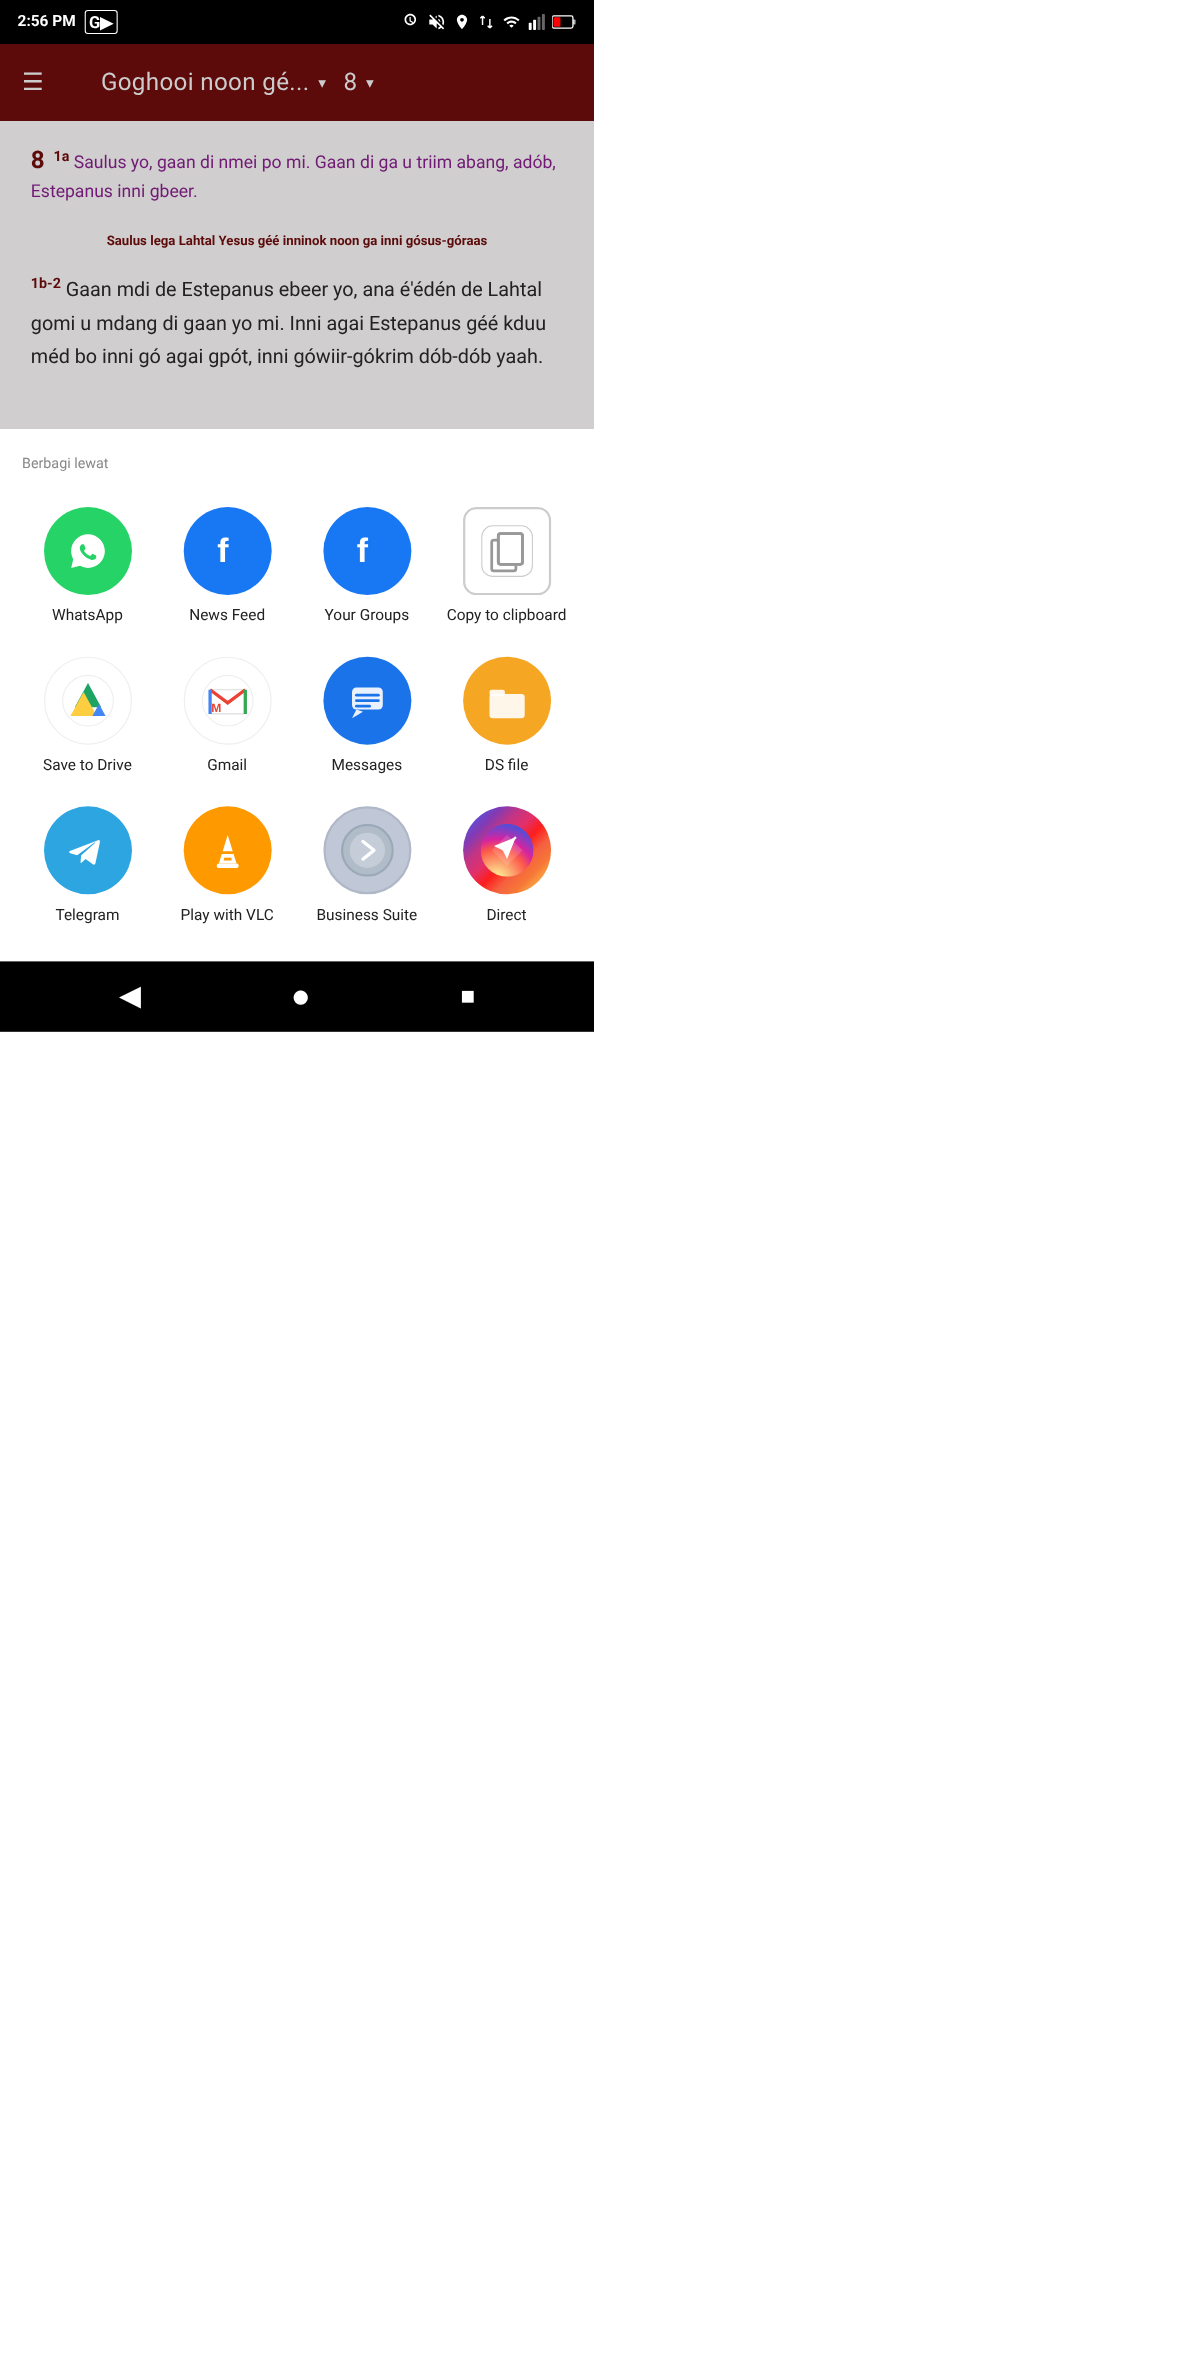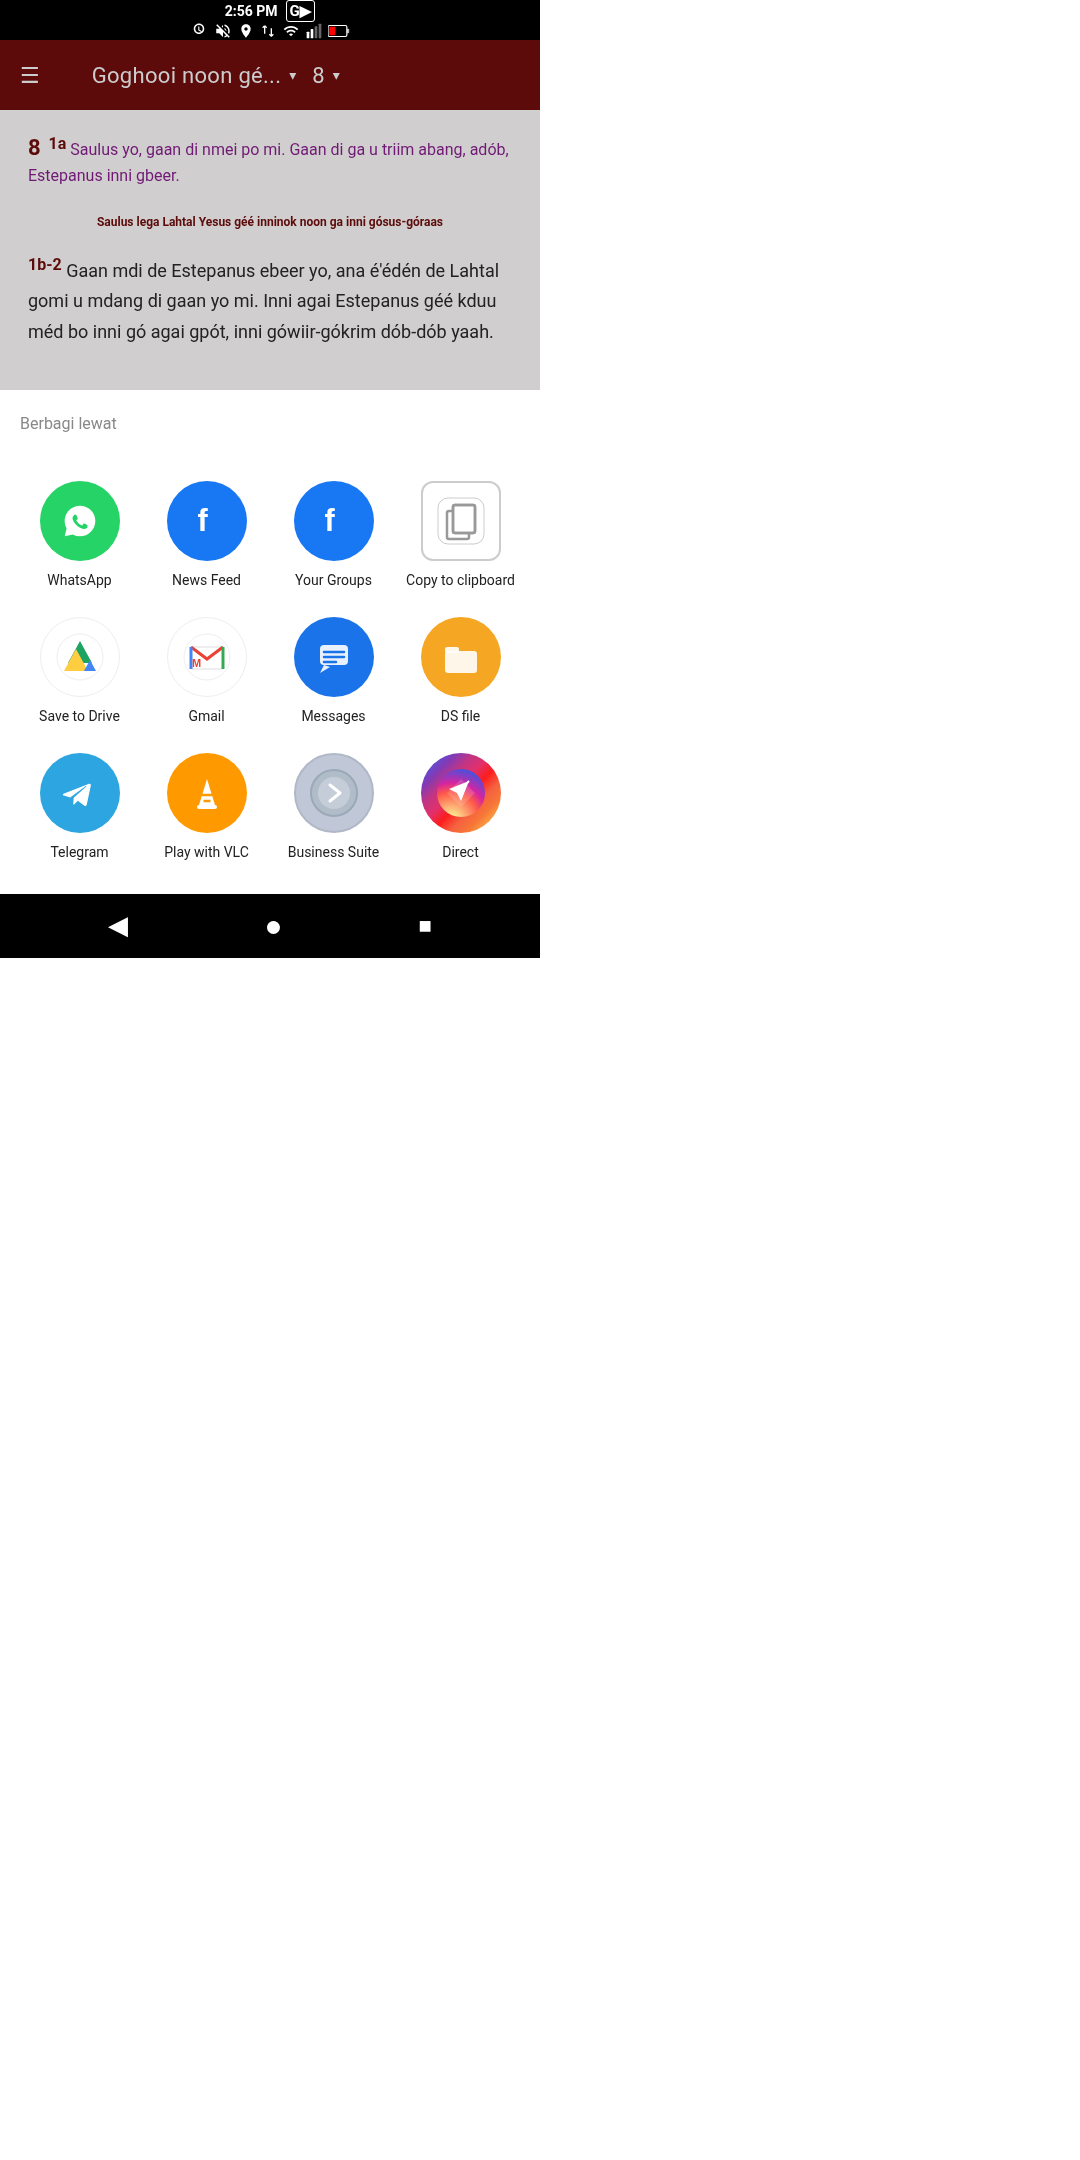--- a/index.html
+++ b/index.html
@@ -17,21 +17,20 @@
     .status-bar {
       background: #000;
       color: #fff;
       height: 40px;
       display: flex;
       align-items: center;
       justify-content: space-between;
       padding: 0 16px;
       font-size: 14px;
       font-weight: bold;
-      flex-direction: column;
     }
     .status-left { display: flex; align-items: center; gap: 8px; }
     .status-right { display: flex; align-items: center; gap: 6px; }
 
     
     .app-bar {
       background: #5c0a0a;
       height: 70px;
       display: flex;
       align-items: center;
@@ -59,21 +58,21 @@
       min-height: 280px;
     }
     .verse-num-large {
       color: #5c0a0a;
       font-size: 22px;
       font-weight: bold;
       margin-right: 4px;
     }
     .verse-ref {
       color: #5c0a0a;
-      font-size: 16px;
+      font-size: 13px;
       vertical-align: super;
       font-weight: bold;
     }
     .verse-text {
       font-size: 16px;
       color: #701a75;
       line-height: 1.6;
     }
     .section-title {
       text-align: center;
@@ -89,23 +88,23 @@
       line-height: 1.7;
       margin-top: 8px;
     }
 
     
     .share-sheet {
       background: #fff;
       padding: 24px 20px 16px 20px;
     }
     .share-title {
-      font-size: 16px;
+      font-size: 13px;
       color: #888;
-      margin-bottom: 40px;
+      margin-bottom: 24px;
     }
 
     .share-grid {
       display: grid;
       grid-template-columns: repeat(4, 1fr);
       gap: 12px 8px;
       margin-bottom: 8px;
     }
 
     .share-item {

